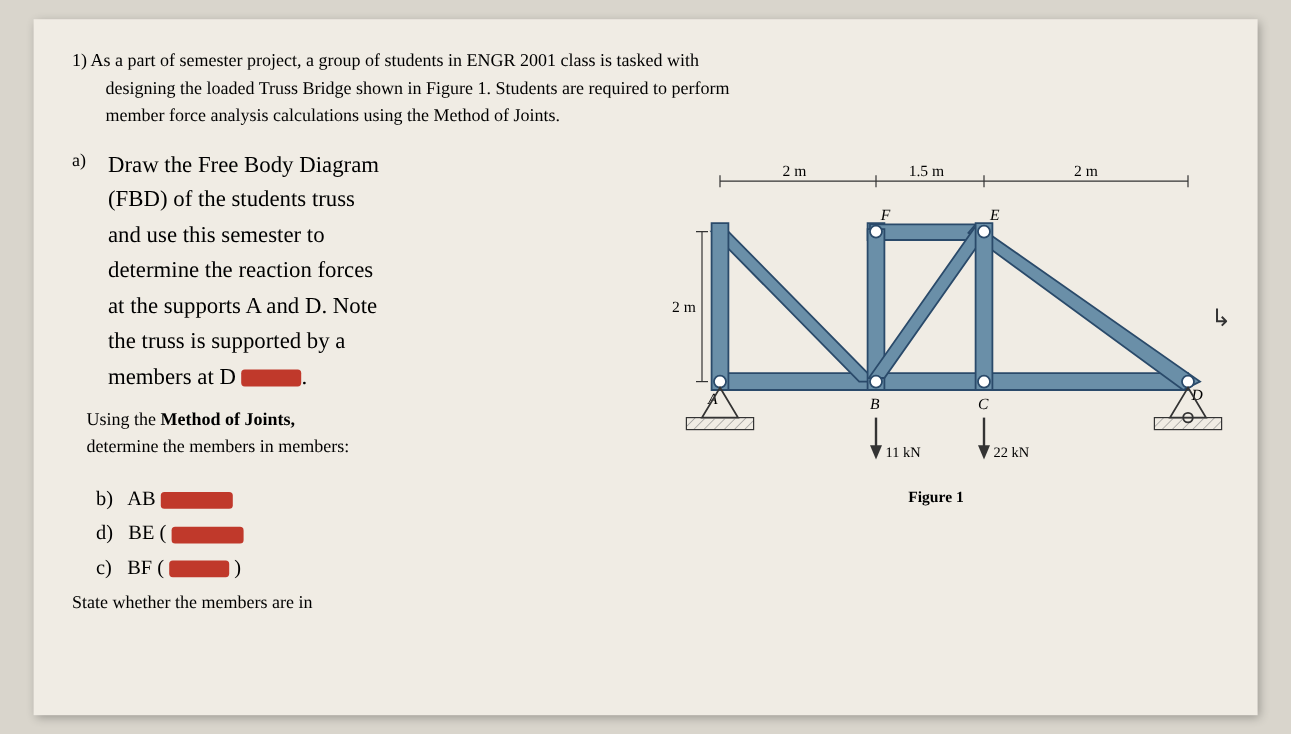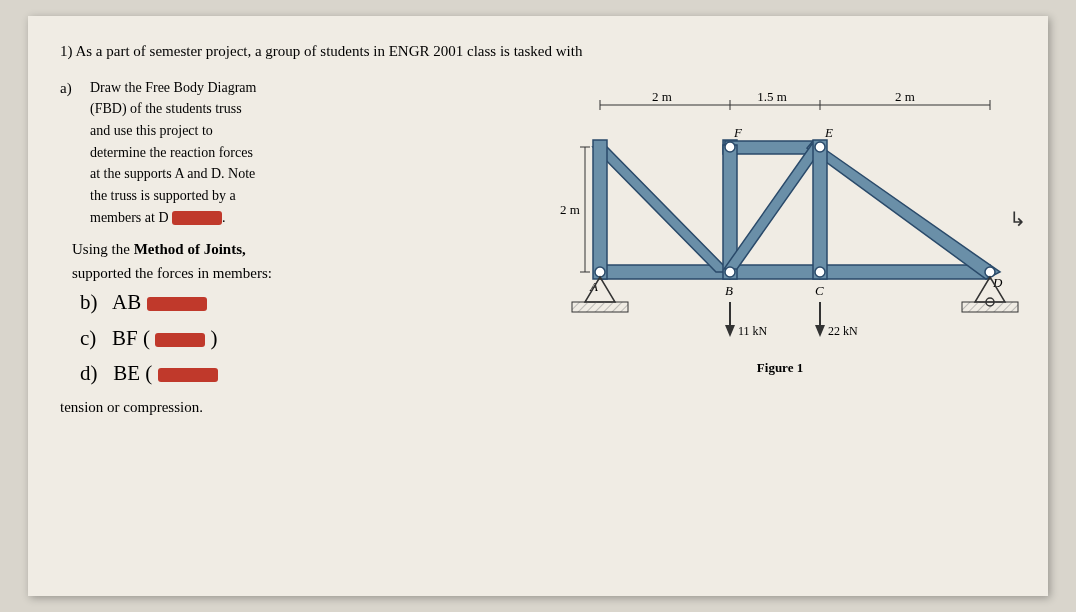--- a/index.html
+++ b/index.html
@@ -44,38 +44,38 @@
     .part-a {
       display: flex;
       gap: 0;
     }
     .part-a-label {
       flex: 0 0 30px;
       font-size: 15px;
     }
     .part-a-text {
       flex: 1;
-      font-size: 14px;
+      font-size: 19px;
       line-height: 1.55;
     }
     .right-col {
       flex: 1;
       position: relative;
       height: 340px;
     }
     .using-method {
       margin-top: 10px;
       font-size: 15px;
       line-height: 1.55;
       margin-left: 12px;
     }
     .sub-parts {
-      margin-top: 0;
+      margin-top: 16px;
       margin-left: 20px;
-      font-size: 21px;
+      font-size: 17px;
       line-height: 1.7;
     }
     .redacted {
       display: inline-block;
       background: #c0392b;
       border-radius: 3px;
       vertical-align: middle;
     }
     .redacted-wide { width: 60px; height: 14px; }
     .redacted-med { width: 50px; height: 14px; }
@@ -99,65 +99,71 @@
     }
   </style>
 </head>
 <body>
 
 <div class="page">
 
   <div class="question-number">
     <span>1)</span>
     <span>As a part of semester project, a group of students in ENGR 2001 class is tasked with</span><br>
+    <p>
+      <span>designing the loaded Truss Bridge shown in Figure 1. Students are required to perform</span>
+    </p>
+    <p>
+      <span>member force analysis calculations using the Method of Joints.</span>
+    </p>
   </div>
 
   <div class="content-row">
 
     <div class="left-col">
       <div class="part-a">
         <span class="part-a-label">a)</span>
         <div class="part-a-text">
           <span>Draw the Free Body Diagram</span><br>
           <span>(FBD) of the students truss</span><br>
-          <span>and use this project to</span><br>
+          <span>and use this semester to</span><br>
           <span>determine the reaction forces</span><br>
           <span>at the supports A and D. Note</span><br>
           <span>the truss is supported by a</span><br>
           <span>members at D </span>
           <span class="redacted redacted-med"></span>.
         </div>
       </div>
 
       <div class="using-method">
         <div>Using the <strong>Method of Joints,</strong></div>
-        <div>supported the forces in members:</div>
+        <div>determine the members in members:</div>
       </div>
 
       <div class="sub-parts">
         <div>
           <span>b)</span>&nbsp;&nbsp;
           <span>AB</span>
           <span class="redacted redacted-wide"></span>
         </div>
         <div>
+          <span>d)</span>&nbsp;&nbsp;
+          <span>BE (</span>
+          <span class="redacted redacted-wide"></span>
+        </div>
+        <div>
           <span>c)</span>&nbsp;&nbsp;
           <span>BF (</span>
           <span class="redacted redacted-med"></span>
           <span>)</span>
         </div>
-        <div>
-          <span>d)</span>&nbsp;&nbsp;
-          <span>BE (</span>
-          <span class="redacted redacted-wide"></span>
-        </div>
       </div>
 
       <div class="state-line">
-        <div>tension or compression.</div>
+        <div>State whether the members are in</div>
       </div>
     </div>
 
     <div class="right-col">
       <svg class="truss-svg" width="560" height="340" viewBox="0 0 560 340">
 
         <defs>
           <pattern id="hatch" patternUnits="userSpaceOnUse" width="6" height="6" patternTransform="rotate(45)">
             <line x1="0" y1="0" x2="0" y2="6" stroke="#888" stroke-width="1"></line>
           </pattern>

